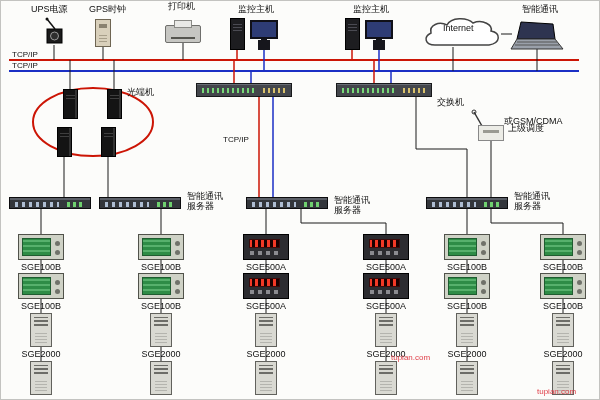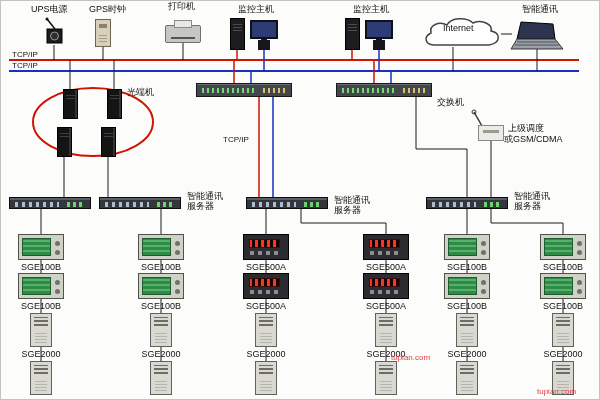--- a/index.html
+++ b/index.html
@@ -161,21 +161,21 @@
   <div class="lbl" style="left:436px;top:96px">交换机</div>
 
   <div class="lbl small" style="left:222px;top:134px">TCP/IP</div>
 
   <svg class="dev" style="left:468px;top:108px" width="16" height="18">
     <line x1="13" y1="17" x2="5" y2="3" stroke="#333" stroke-width="1.5"></line>
     <circle cx="5" cy="3" r="2" fill="none" stroke="#333"></circle>
   </svg>
   <div class="dev wireless" style="left:477px;top:124px;width:26px;height:16px"></div>
   <div class="lbl" style="left:507px;top:122px">上级调度</div>
-  <div class="lbl" style="left:503px;top:133px">或GSM/CDMA</div>
+  <div class="lbl" style="left:503px;top:115px">或GSM/CDMA</div>
 
   <div class="dev server" style="left:8px;top:196px;width:82px;height:12px"></div>
   <div class="dev server" style="left:98px;top:196px;width:82px;height:12px"></div>
   <div class="dev server" style="left:245px;top:196px;width:82px;height:12px"></div>
   <div class="dev server" style="left:425px;top:196px;width:82px;height:12px"></div>
 
   <div class="lbl" style="left:186px;top:190px">
     <div>智能通讯</div>
     <div>服务器</div>
   </div>

